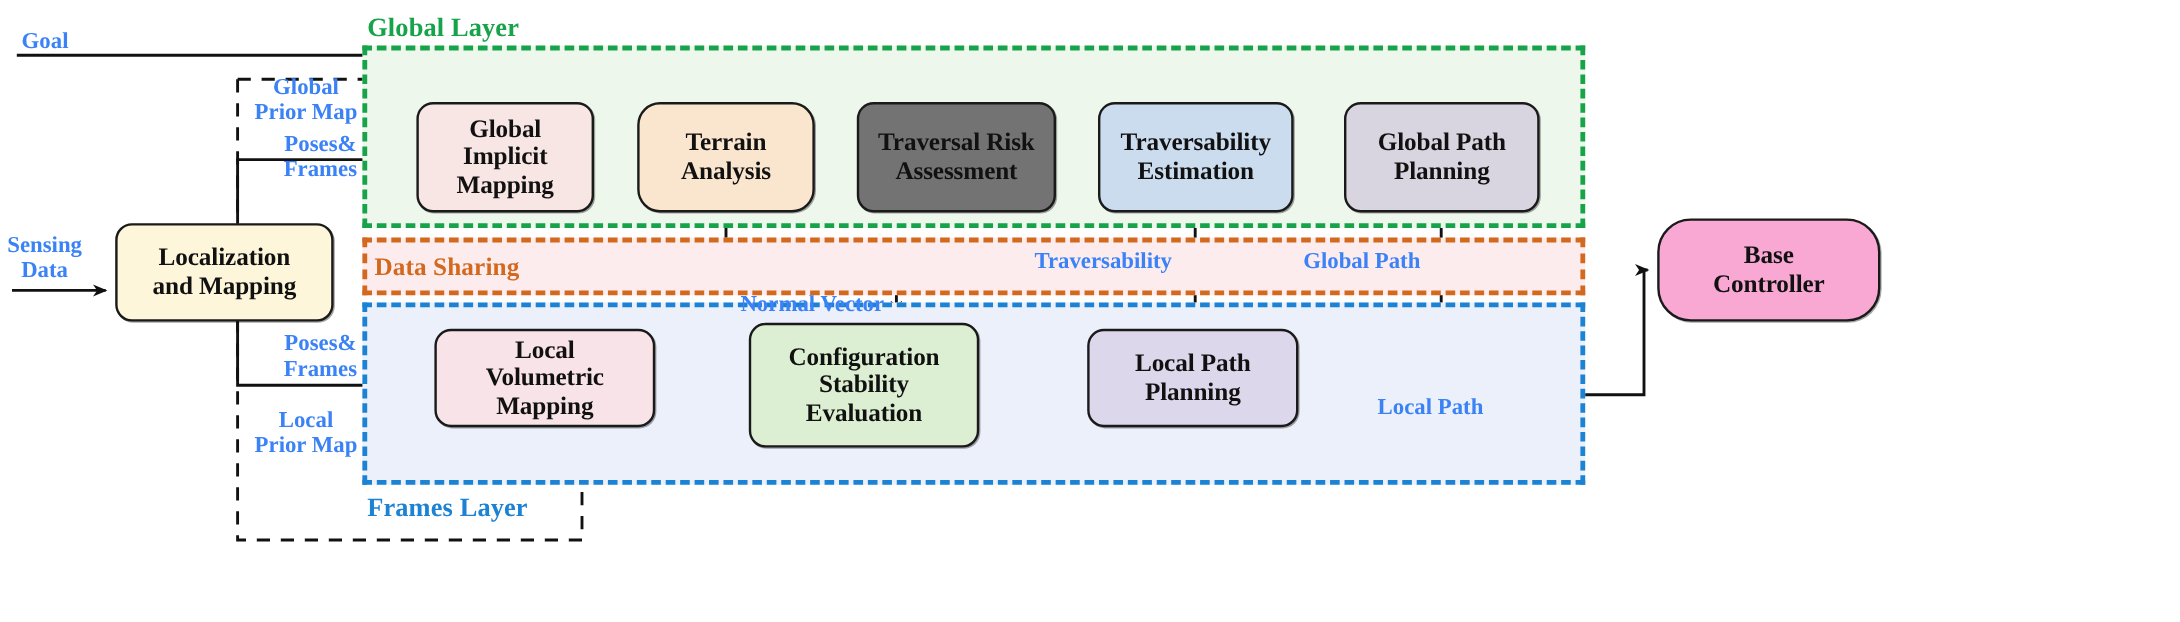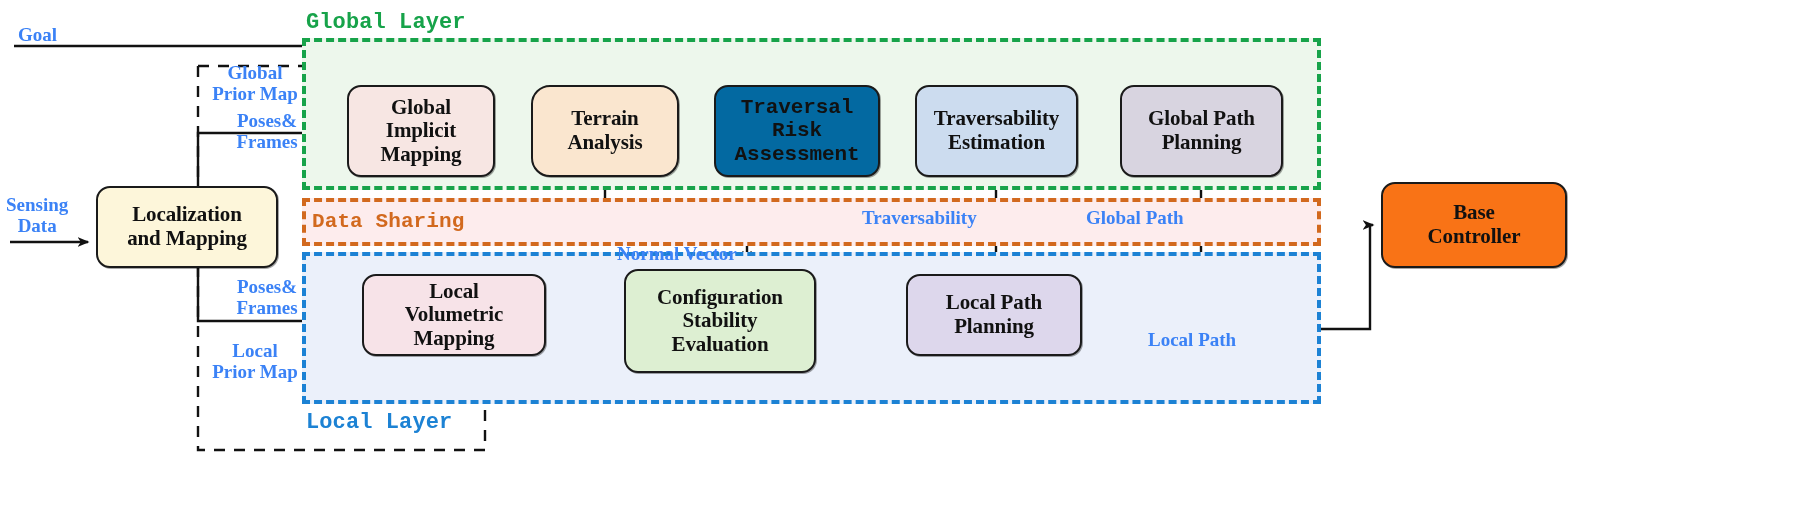--- a/index.html
+++ b/index.html
@@ -27,21 +27,21 @@
     left:302px;top:198px;width:1019px;height:48px;
     background:#fdeced;border:4px dashed #cc5c1a;
   }
   .band-local{
     left:302px;top:252px;width:1019px;height:152px;
     background:#ebf0fa;border:4px dashed #1c82d4;
   }
 
   .band-title{
     position:absolute;white-space:nowrap;
-    font-weight:bold;font-size:22px;letter-spacing:.1px;font-family:Liberation Mono, monospace;
+    font-weight:bold;font-size:22px;letter-spacing:.1px;
   }
   .t-global{left:306px;top:10px;color:#17a34a;}
   .t-share{left:312px;top:210px;color:#d2691e;font-size:21px;}
   .t-local{left:306px;top:410px;color:#1c82d4;}
 
   
   .node{
     position:absolute;box-sizing:border-box;
     border:2.4px solid #1a1a1a;border-radius:14px;
     display:flex;align-items:center;justify-content:center;
@@ -119,36 +119,36 @@
       <path stroke-dasharray="11 9" d="M198,66 V450 H485 V364" marker-end="url(#ah)"></path>
     </g>
   </svg>
 
   <div class="band band-global" style="border-color: rgb(23, 163, 74);"></div>
   <div class="band band-share" style="border-color: rgb(210, 105, 30);"></div>
   <div class="band band-local" style="border-color: rgb(28, 130, 212);"></div>
 
   <div class="band-title t-global">Global Layer</div>
   <div class="band-title t-share">Data Sharing</div>
-  <div class="band-title t-local">Local Layer</div>
+  <div class="band-title t-local">Frames Layer</div>
 
   <div class="node" id="n-loc" style="background: rgb(253, 246, 218);">
     <span style="white-space: pre-line; text-align: center;">Localization
 and Mapping</span>
   </div>
   <div class="node" id="n-gim" style="background: rgb(247, 230, 227);">
     <span style="white-space: pre-line;">Global
 Implicit
 Mapping</span>
   </div>
   <div class="node" id="n-ta" style="background: rgb(250, 230, 207); border-radius: 19px;">
     <span style="white-space: pre-line;">Terrain
 Analysis</span>
   </div>
-  <div class="node" id="n-tra" style="background: #0369a1; font-family: Liberation Mono, monospace;">
+  <div class="node" id="n-tra" style="background: #737373;">
     <span style="white-space: pre-line;">Traversal Risk
 Assessment</span>
   </div>
   <div class="node" id="n-tre" style="background: rgb(204, 220, 239);">
     <span style="white-space: pre-line;">Traversability
 Estimation</span>
   </div>
   <div class="node" id="n-gpp" style="background: rgb(216, 212, 224);">
     <span style="white-space: pre-line;">Global Path
 Planning</span>
@@ -160,21 +160,21 @@
   </div>
   <div class="node" id="n-cse" style="background: rgb(221, 239, 210);">
     <span style="white-space: pre-line;">Configuration
 Stability
 Evaluation</span>
   </div>
   <div class="node" id="n-lpp" style="background: rgb(221, 215, 236);">
     <span style="white-space: pre-line;">Local Path
 Planning</span>
   </div>
-  <div class="node" id="n-bc" style="background: #f97316;">
+  <div class="node" id="n-bc" style="background: #f9a8d4; border-radius: 28px;">
     <span style="white-space: pre-line;">Base
 Controller</span>
   </div>
 
   <div class="elabel l-goal" style="white-space: pre-line;">Goal</div>
   <div class="elabel l-sensing" style="white-space: pre-line;">Sensing
 Data</div>
   <div class="elabel l-gpm" style="white-space: pre-line;">Global
 Prior Map</div>
   <div class="elabel l-pf1" style="white-space: pre-line;">Poses&amp;

